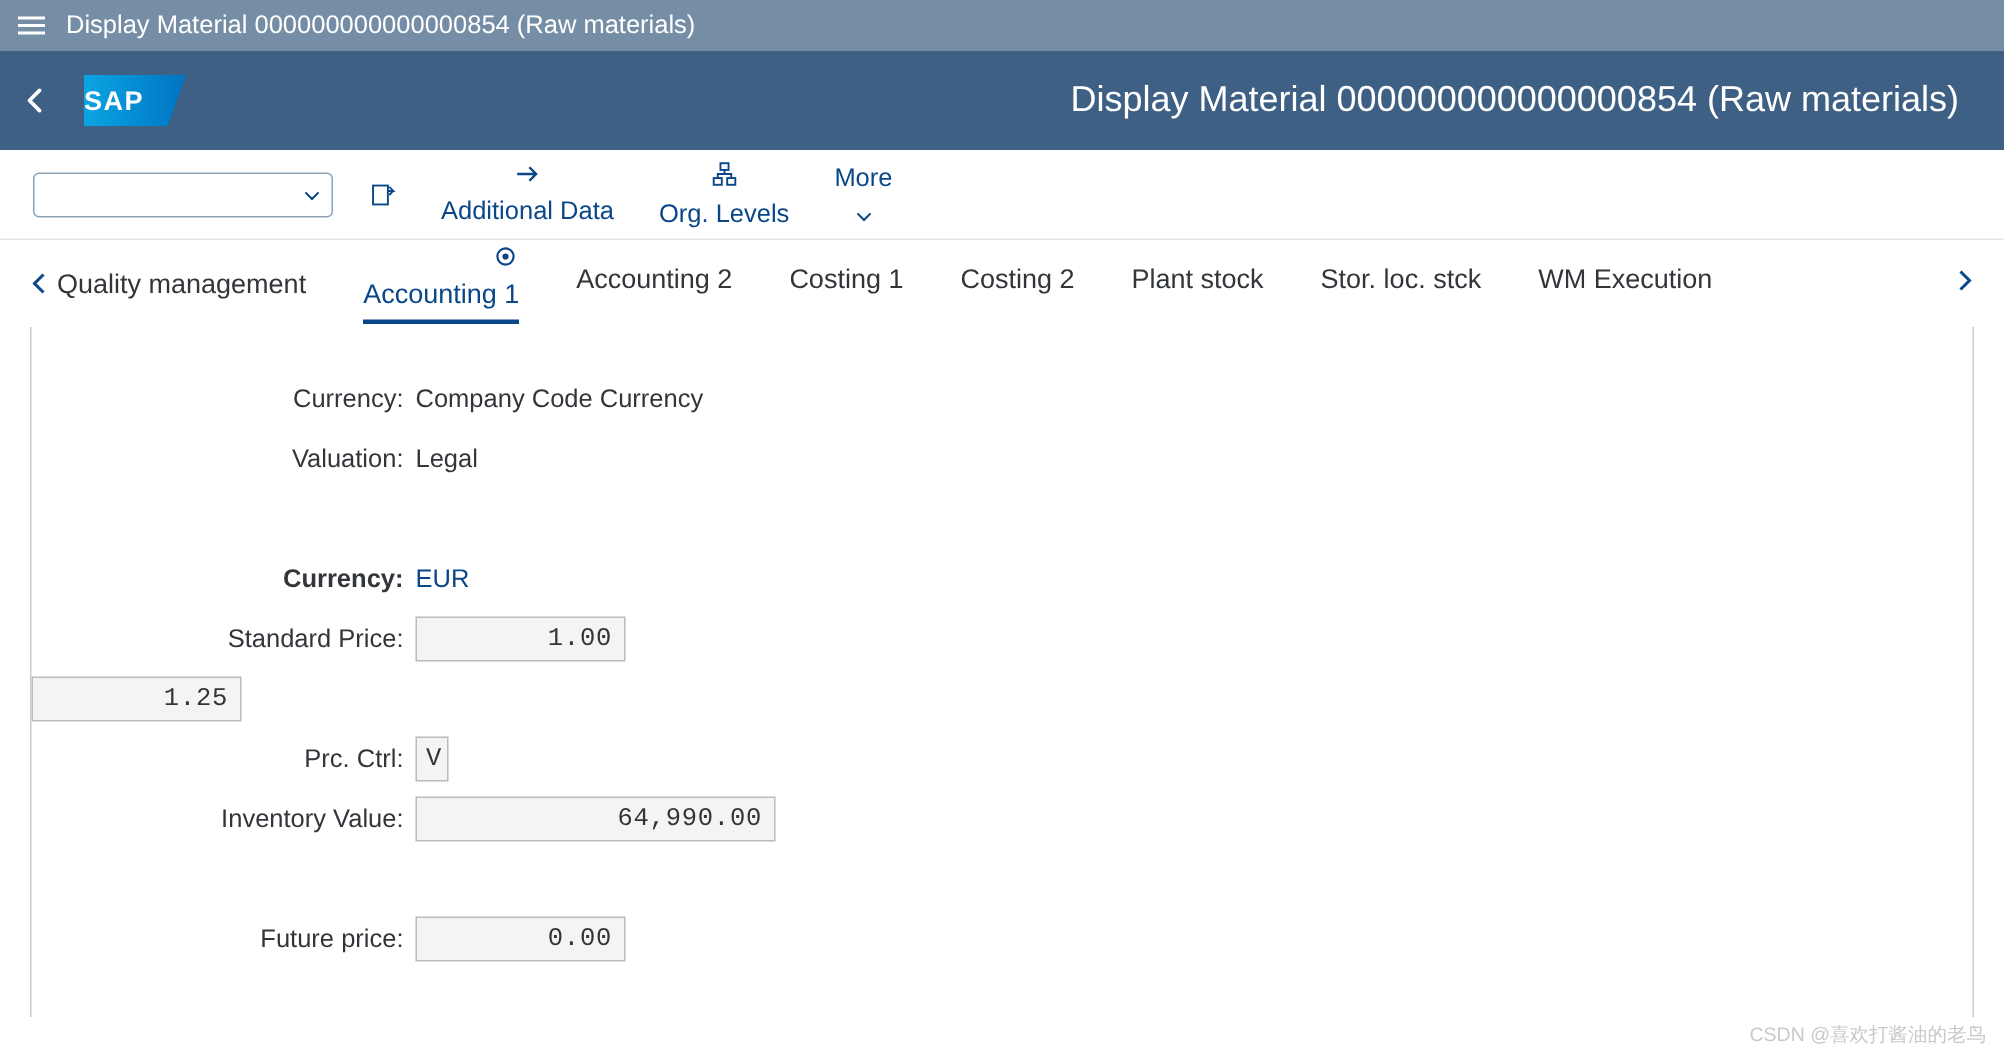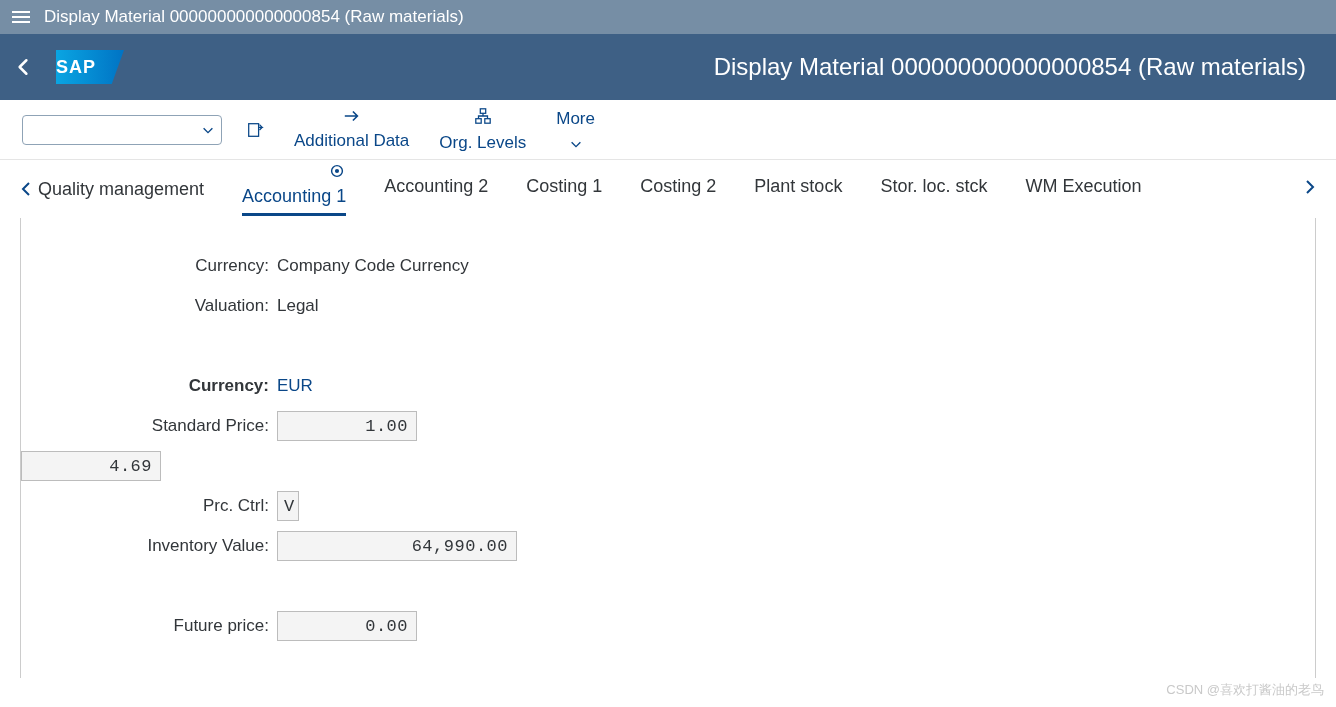--- a/index.html
+++ b/index.html
@@ -150,21 +150,21 @@
   <div class="spacer"></div>
   <div class="form-row">
     <div class="form-label bold">Currency:</div>
     <div class="form-value link">EUR</div>
   </div>
   <div class="form-row">
     <div class="form-label">Standard Price:</div>
     <div class="ro-input ro-w-140">1.00</div>
   </div>
   <div class="form-row">
-    <div class="ro-input ro-w-140">4.69</div>
+    <div class="ro-input ro-w-140">1.25</div>
   </div>
   <div class="form-row">
     <div class="form-label">Prc. Ctrl:</div>
     <div class="ro-input left ro-w-22">V</div>
   </div>
   <div class="form-row">
     <div class="form-label">Inventory Value:</div>
     <div class="ro-input ro-w-240">64,990.00</div>
   </div>
   <div class="spacer"></div>

